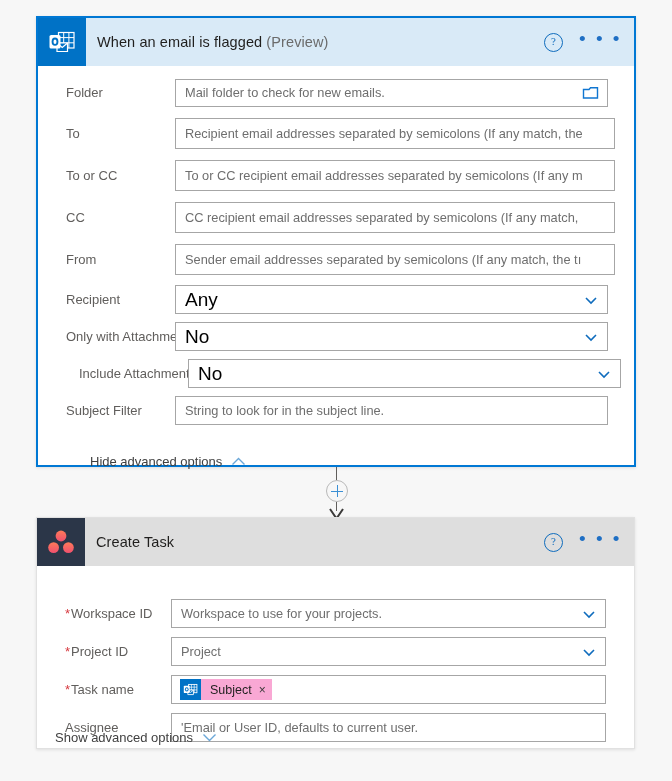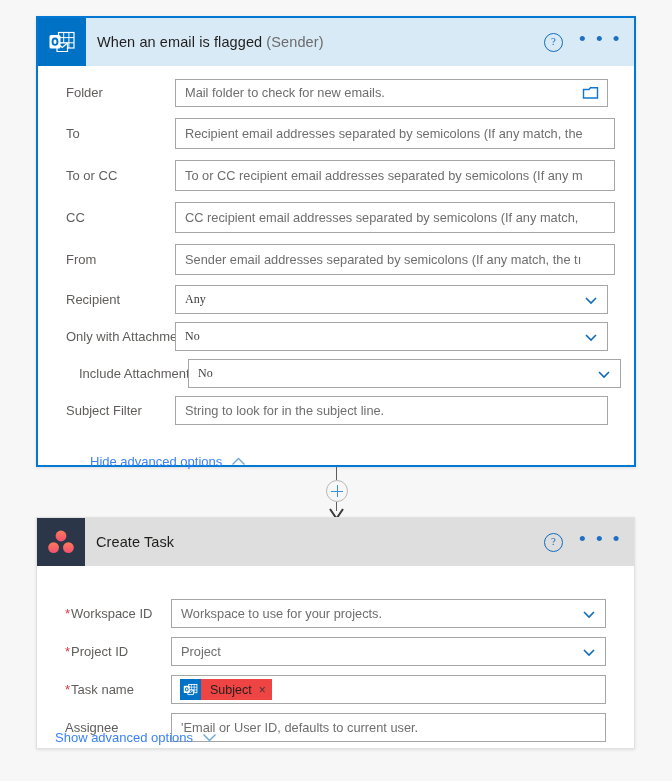--- a/index.html
+++ b/index.html
@@ -132,26 +132,25 @@
     cursor: text;
   }
   .field .ph {
     font-size: 12.8px;
     color: #6e6e6e;
     padding-left: 9px;
     white-space: nowrap;
     overflow: hidden;
   }
   .field .val {
-    font-size: 12px;
-    color: #404040;
+    font-size: 19px;
+    color: #000000;
     padding-left: 9px;
     white-space: nowrap;
     overflow: hidden;
-    font-family: Liberation Serif, serif;
   }
 
   
   .chev {
     position: absolute;
     right: 9px;
     top: 50%;
     width: 14px;
     height: 14px;
     margin-top: -7px;
@@ -168,21 +167,21 @@
     width: 17px;
     height: 16px;
     cursor: pointer;
   }
 
   
   .chip {
     display: inline-flex;
     align-items: center;
     height: 21px;
-    background: #ef4444;
+    background: #f9a8d4;
     margin-left: 8px;
     padding-right: 6px;
     cursor: pointer;
   }
   .chip-icon {
     width: 21px;
     height: 21px;
     background: #0072c6;
     display: flex;
     align-items: center;
@@ -201,21 +200,21 @@
     line-height: 1;
     cursor: pointer;
   }
 
   
   .adv-link {
     display: inline-flex;
     align-items: center;
     gap: 9px;
     font-size: 13px;
-    color: #3b82f6;
+    color: #404040;
     cursor: pointer;
     position: absolute;
   }
   .adv-link .caret svg { display: block; }
 
   
   .connector {
     position: absolute;
     left: 0;
     width: 672px;
@@ -272,21 +271,21 @@
           <line x1="20.9" y1="2.5" x2="20.9" y2="18" stroke="#ffffff" stroke-width="1"></line>
           <path d="M9 13 L19.5 13 L19.5 21.5 L9 21.5 Z" fill="#0072c6" stroke="#ffffff" stroke-width="1.2"></path>
           <path d="M9 13 L14.25 17.4 L19.5 13" fill="none" stroke="#ffffff" stroke-width="1.2"></path>
           <rect x="1.5" y="5" width="11" height="13.5" rx="1.6" fill="#ffffff"></rect>
           <ellipse cx="7" cy="11.7" rx="3.4" ry="4.1" fill="#0072c6"></ellipse>
           <ellipse cx="7" cy="11.7" rx="1.5" ry="2.2" fill="#ffffff"></ellipse>
         </svg>
       </div>
       <div class="card-title">
         <span>When an email is flagged</span>
-        <span class="preview">(Sender)</span>
+        <span class="preview">(Preview)</span>
       </div>
       <div class="header-tools">
         <div class="help-icon">?</div>
         <div class="ellipsis">• • •</div>
       </div>
     </div>
 
     <div class="card-body">
 
       <div class="row" style="height:35px; margin-top:9px;">

